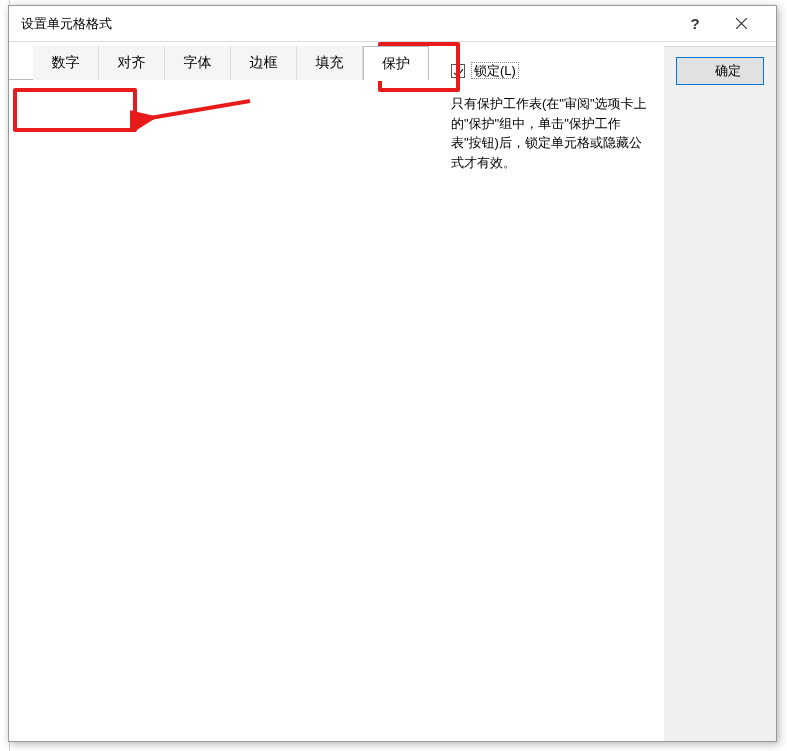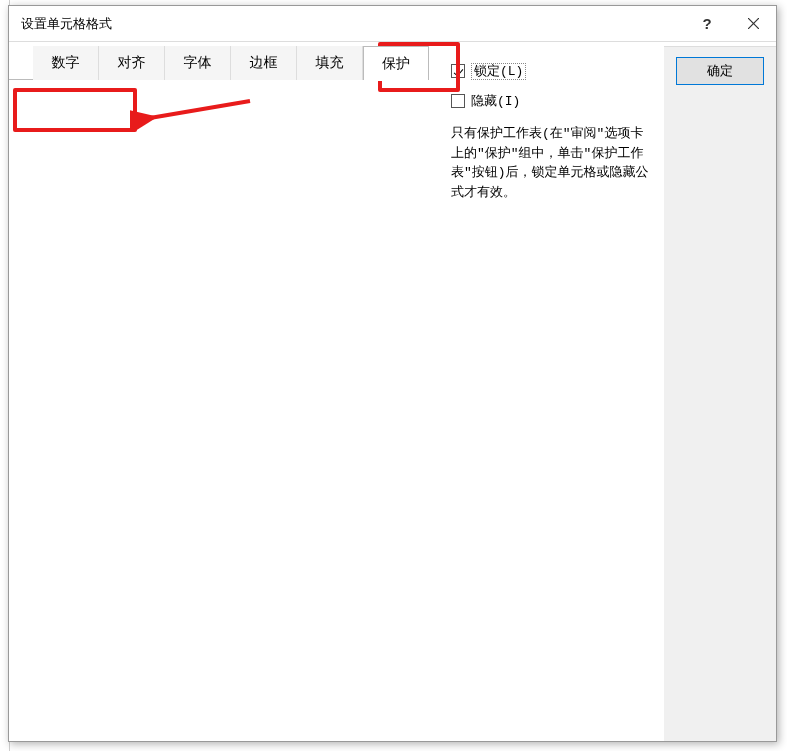--- a/index.html
+++ b/index.html
@@ -42,21 +42,21 @@
       display: flex;
       flex-direction: column;
     }
     .dialog-titlebar {
       height: 36px;
       background: #fff;
       border-bottom: 1px solid #ddd;
       display: flex;
       align-items: center;
       padding-left: 12px;
-      padding-right: 0;
+      padding-right: 12px;
     }
     .dialog-title {
       flex: 1;
       font-size: 13px;
       color: #000;
     }
     .titlebar-button {
       width: 46px;
       height: 32px;
       display: flex;
@@ -127,21 +127,20 @@
       bottom: -1px;
       height: 2px;
       background: #fff;
       z-index: 3;
     }
     .tab-content {
       flex: 1;
       padding: 14px 14px 24px 22px;
       background: #fff;
       position: relative;
-      font-family: Liberation Mono, monospace;
     }
     .checkbox-row {
       display: flex;
       align-items: center;
       height: 22px;
       margin-bottom: 8px;
     }
     .checkbox-box {
       width: 14px;
       height: 14px;
@@ -188,20 +187,21 @@
     }
     .dlg-button {
       min-width: 88px;
       height: 28px;
       background: #e1e1e1;
       border: 1px solid #adadad;
       font-size: 13px;
       color: #000;
       cursor: pointer;
       padding: 0 22px;
+      text-align: right;
     }
     .dlg-button.primary {
       border: 1px solid #0078d7;
     }
     
     .annotation-box {
       position: absolute;
       border: 4px solid #e81b1b;
       pointer-events: none;
       border-radius: 2px;
@@ -248,24 +248,20 @@
       <div class="tab">字体</div>
       <div class="tab">边框</div>
       <div class="tab">填充</div>
       <div class="tab active">保护</div>
     </div>
     <div class="tab-content">
       <div class="checkbox-row">
         <span class="checkbox-box checked"></span>
         <span class="checkbox-label"><span class="dotted">锁定(L)</span></span>
       </div>
-      <div class="checkbox-row">
-        <span class="checkbox-box"></span>
-        <span class="checkbox-label">隐藏(I)</span>
-      </div>
       <div class="description-text">只有保护工作表(在"审阅"选项卡上的"保护"组中，单击"保护工作表"按钮)后，锁定单元格或隐藏公式才有效。</div>
     </div>
     <div class="dialog-buttons">
       <button class="dlg-button primary">确定</button>
     </div>
   </div>
 </div>
 
 <div class="annotation-box anno-tab"></div>
 <div class="annotation-box anno-locked"></div>

